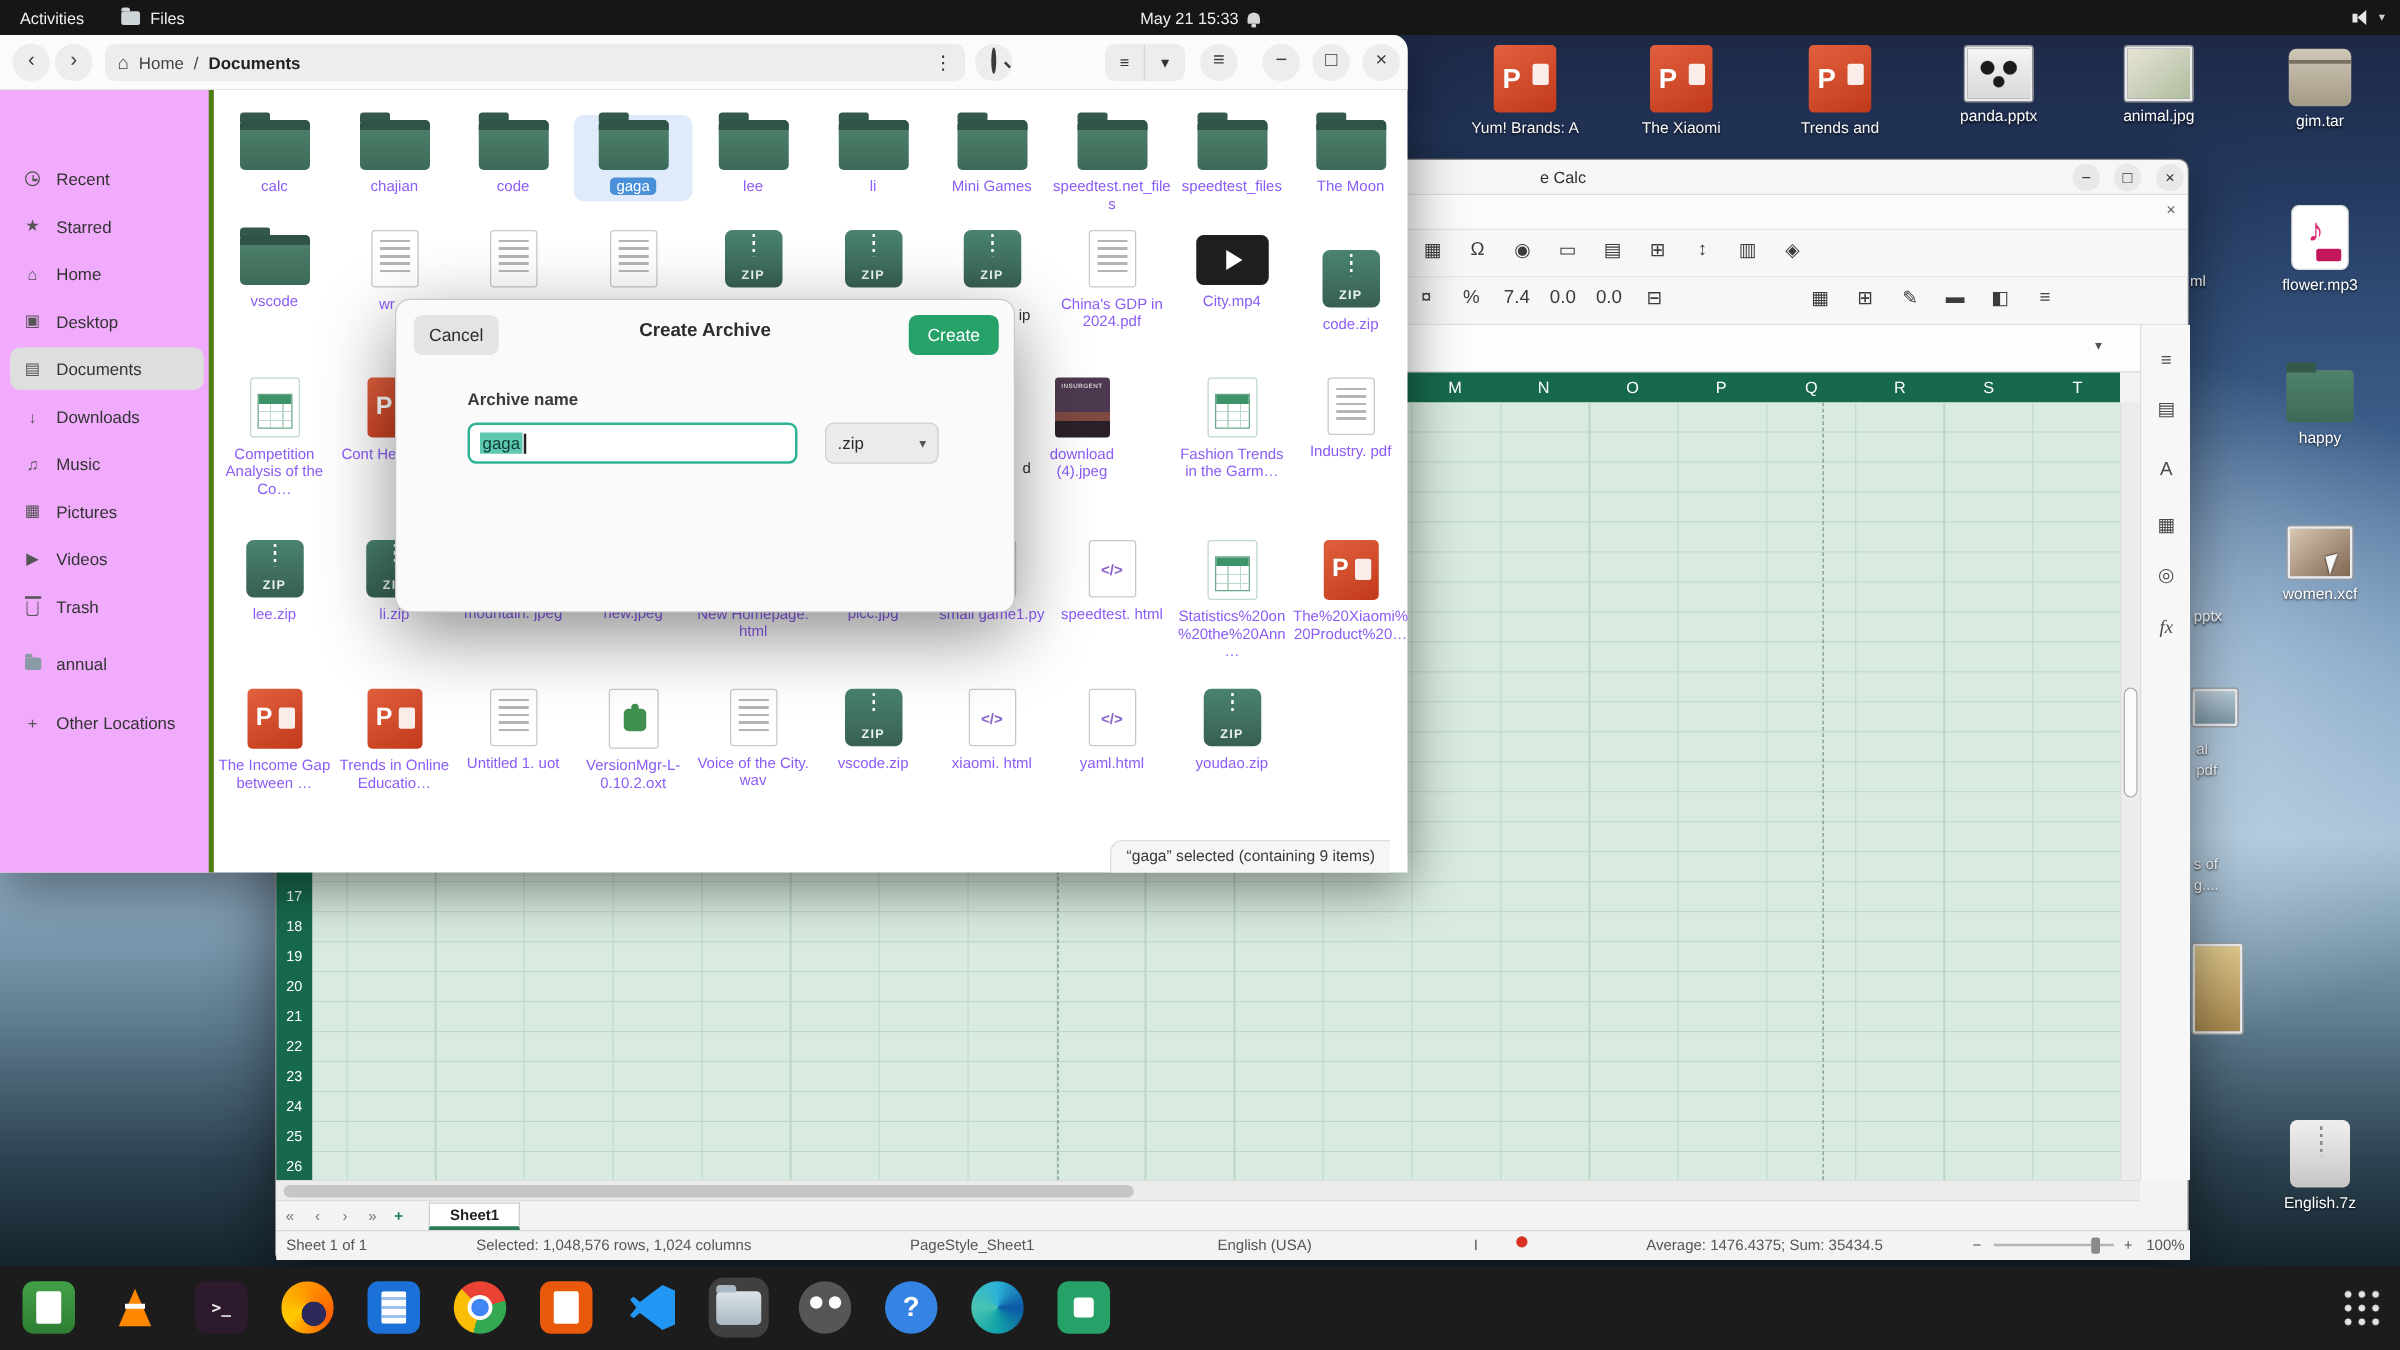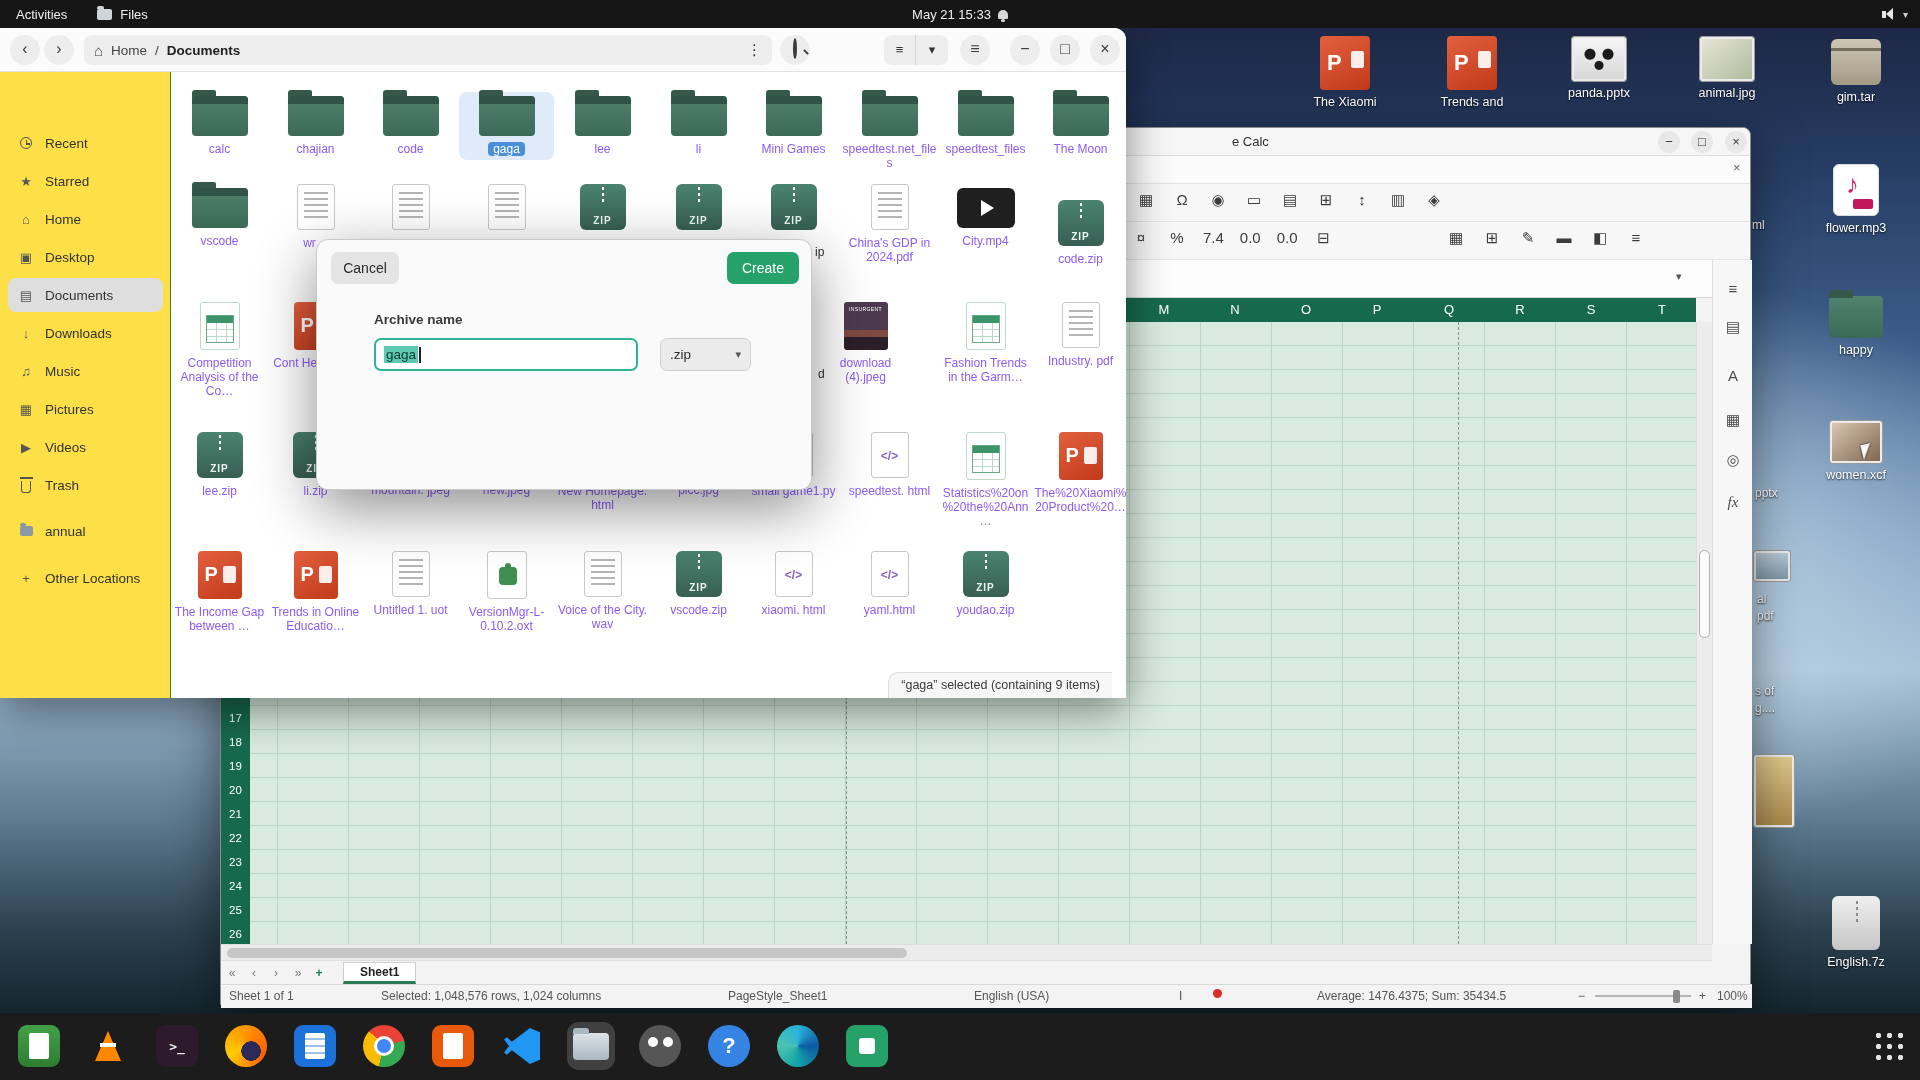--- a/index.html
+++ b/index.html
@@ -88,21 +88,21 @@
 .cbtn{position:absolute;top:7px;width:30px;height:30px;border-radius:50%;background:#ededed;color:#3a3a3a;text-align:center;line-height:28px;font-size:16px}
 .pathpill{position:absolute;left:84px;top:7px;width:688px;height:30px;background:#ededed;border-radius:8px;display:flex;align-items:center;font-size:13.5px;color:#444;padding:0 10px;gap:8px}
 .pathpill .crumb-cur{font-weight:bold;color:#222}
 .pathpill .kebab{margin-left:auto;color:#333;font-size:15px}
 .homeglyph{font-size:15px;color:#444}
 .mag{width:12px;height:12px;border:2px solid #3a3a3a;border-radius:50%;position:relative;margin:8px auto}
 .mag::after{content:"";position:absolute;width:2px;height:6px;background:#3a3a3a;left:10px;top:9px;transform:rotate(-45deg)}
 .seg{position:absolute;left:884px;top:7px;width:64px;height:30px;background:#ededed;border-radius:8px;display:flex}
 .seg div{width:32px;text-align:center;line-height:30px;color:#333;font-size:13px}
 .seg div:first-child{border-right:1px solid #d7d7d7}
-.fw-sidebar{position:absolute;left:0;top:44px;width:171px;height:626px;background:#fde047;border-right:1px solid #4d7c0f}
+.fw-sidebar{position:absolute;left:0;top:44px;width:171px;height:626px;background:#f0abfc;border-right:4px solid #4d7c0f}
 .sb-item{position:absolute;left:8px;width:155px;height:34px;border-radius:8px;display:flex;align-items:center;gap:11px;padding-left:10px;font-size:13.5px;color:#333}
 .sb-item.sel-row{background:#dedede}
 .sb-ic{width:16px;display:flex;justify-content:center;color:#555;font-size:13px}
 .ck{width:12px;height:12px;border:1.5px solid #555;border-radius:50%;position:relative}
 .ck::after{content:"";position:absolute;left:4.5px;top:2px;width:1.5px;height:4px;background:#555}
 .ck::before{content:"";position:absolute;left:4.5px;top:5px;width:4px;height:1.5px;background:#555}
 .tr{width:10px;height:12px;border:1.5px solid #555;border-top:none;border-radius:0 0 3px 3px;position:relative;margin-top:3px}
 .tr::before{content:"";position:absolute;top:-3.5px;left:-2.5px;right:-2.5px;height:1.8px;background:#555}
 .sb-folder{width:13px;height:10px;background:#8a9aa5;border-radius:2px;position:relative}
 .sb-folder::before{content:"";position:absolute;top:-3px;left:0;width:6px;height:3px;background:#8a9aa5;border-radius:2px 2px 0 0}
@@ -175,20 +175,24 @@
 .dk-edge{width:42px;height:42px;border-radius:50%;background:conic-gradient(from 90deg,#0c59a4,#12a3a8,#49c3b1,#2bb3d8,#0c59a4)}
 .dk-box{background:#26a269}
 .dk-box::after{content:"";width:16px;height:16px;background:#fff;border-radius:3px}
 .dk-grid{position:absolute;right:14px;top:17px;width:33px;height:33px;background-image:radial-gradient(#e2e2e2 2.5px,transparent 3px);background-size:11px 11px}
 </style>
 </head>
 <body>
 
 <div id="screen">
 
+  <div class="dicon" style="left:1158px;top:36px">
+    <div class="i-ppt big"></div>
+    <div class="dlbl">Yum! Brands: A</div>
+  </div>
   <div class="dicon" style="left:1283px;top:36px">
     <div class="i-ppt big"></div>
     <div class="dlbl">The Xiaomi</div>
   </div>
   <div class="dicon" style="left:1410px;top:36px">
     <div class="i-ppt big"></div>
     <div class="dlbl">Trends and</div>
   </div>
   <div class="dicon" style="left:1537px;top:34px">
     <div class="thumb d-panda"></div>
@@ -597,20 +601,21 @@
       </div>
 
     <span class="fragtext" style="left:815px;top:217px">ip</span>
     <span class="fragtext" style="left:818px;top:339px">d</span>
 
     <div class="statuspill">“gaga” selected  (containing 9 items)</div>
   </div>
 
   <div id="dialog">
     <div class="btn btn-cancel">Cancel</div>
+    <div class="dlg-title">Create Archive</div>
     <div class="btn btn-create">Create</div>
     <div class="dlg-label">Archive name</div>
     <div class="dlg-input">
       <span class="sel-text">gaga</span>
       <span class="caret"></span>
     </div>
     <div class="dlg-select">
       <span>.zip</span>
       <span class="chev">▾</span>
     </div>

